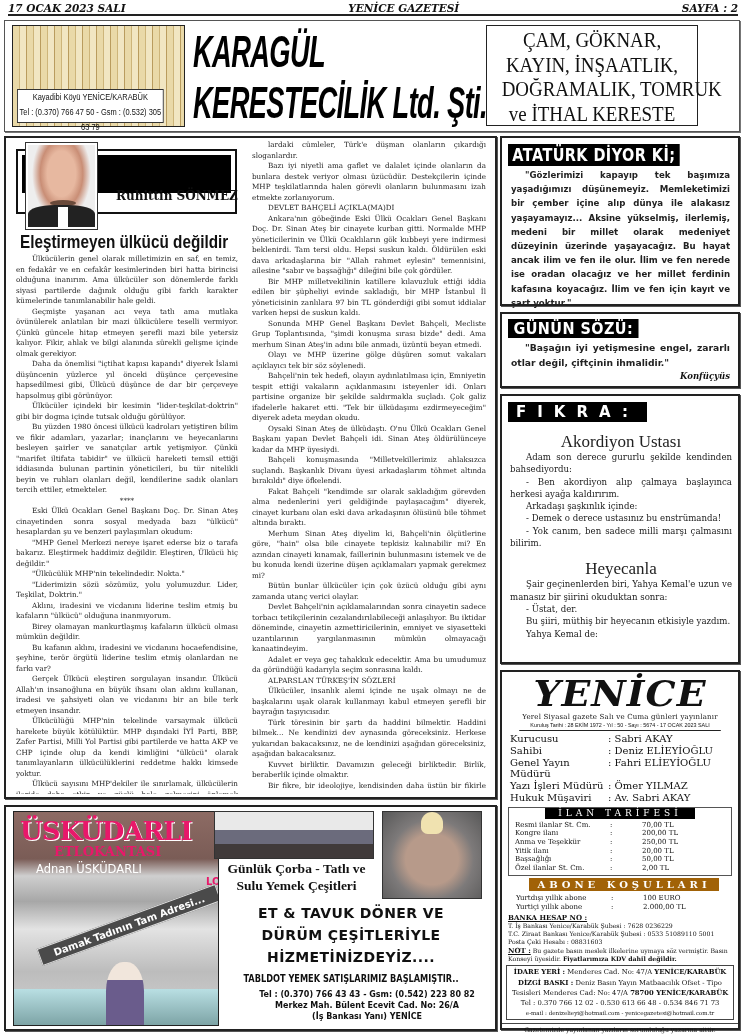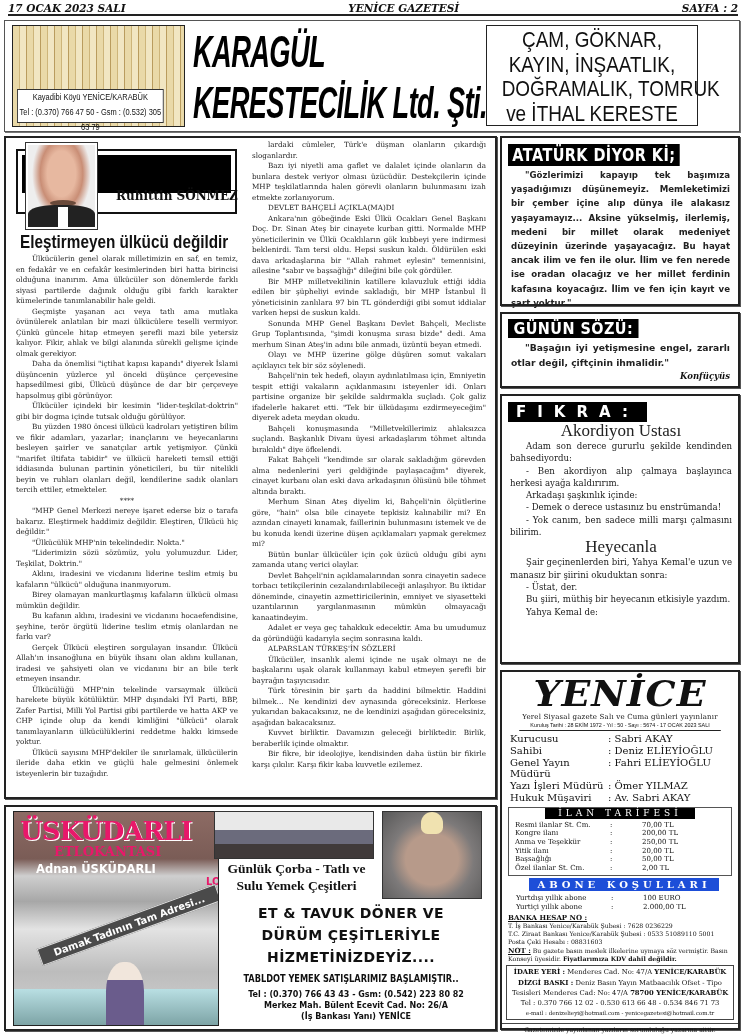--- a/index.html
+++ b/index.html
@@ -8,21 +8,21 @@
 .hdr{position:absolute;left:8px;top:2px;width:730px;height:14px;display:flex;justify-content:space-between;align-items:center;font-family:"DejaVu Serif",serif;font-style:italic;font-weight:bold;font-size:10.5px;border-bottom:2px solid #222;padding-bottom:1px}
 .hdr span{line-height:12px}
 
 .topad{position:absolute;left:4px;top:20px;width:736px;height:112px;border:1px solid #555;box-shadow:1px 1px 0 #777}
 .wood{position:absolute;left:7px;top:4px;width:173px;height:102px;border:1px solid #222;background:
 repeating-linear-gradient(90deg,#e9d9a8 0 6px,#cdb57a 6px 7px,#f1e6c2 7px 13px,#b99c5e 13px 14px);}
 .wood .cap{position:absolute;left:4px;right:4px;bottom:3px;height:34px;background:#fff;border:1px solid #333;font-family:"Liberation Sans",sans-serif;font-size:8.3px;text-align:center;line-height:15px;transform:scaleX(.9);transform-origin:left}
 .brand{position:absolute;left:188px;top:8px;font-family:"Liberation Sans",sans-serif;font-weight:bold;font-style:italic;color:#000;transform:scaleX(.62);transform-origin:left;letter-spacing:-1px}
 .brand .b1{font-size:44px;line-height:46px;display:block}
 .brand .b2{font-size:44px;line-height:56px;display:block;white-space:nowrap}
-.kinds{position:absolute;left:481px;top:4px;width:212px;height:101px;border:1.5px solid #222;text-align:center;font-family:Liberation Sans, sans-serif;font-size:22px;line-height:24.5px;padding-top:2px;transform-origin:center}
+.kinds{position:absolute;left:481px;top:4px;width:212px;height:101px;border:1.5px solid #222;text-align:center;font-family:Liberation Serif, serif;font-size:22px;line-height:24.5px;padding-top:2px;transform-origin:center}
 .kinds div{transform:scaleX(.86);white-space:nowrap}
 
 .art{position:absolute;left:4px;top:136px;width:493px;height:663px;border:2px solid #222;box-shadow:1px 1px 0 #555}
 .byline{position:absolute;left:10px;top:11px;width:221px;height:65px;border:2px solid #111}
 .byline .bar{position:absolute;left:4px;top:4px;right:4px;height:38px;background:#000}
 .photo{position:absolute;left:20px;top:5px;width:71px;height:86px;border:2px solid #fff;outline:1px solid #333;background:radial-gradient(ellipse at 50% 35%,#e7b8a0 0 30%,#c98e76 45%,#eee 62%);overflow:hidden}
 .photo .suit{position:absolute;left:0;right:0;bottom:0;height:22px;background:#222;border-radius:40% 40% 0 0}
 .photo .tie{position:absolute;left:30px;bottom:0;width:10px;height:20px;background:#fff}
 .photo .stache{position:absolute;left:22px;top:55px;width:26px;height:6px;background:#6a4a3a;border-radius:50%}
 .author{position:absolute;left:110px;top:51px;font-family:"DejaVu Serif",serif;font-weight:bold;font-size:12px;white-space:nowrap}
@@ -38,59 +38,59 @@
 .ata{top:136px;width:240px;height:170px}
 .ata .tag{margin:6px 0 0 6px;font-size:17px;padding:1px 5px;transform:scaleX(.85);transform-origin:left;letter-spacing:.5px}
 .quote{font-family:"DejaVu Sans",sans-serif;font-weight:bold;font-size:8.6px;line-height:14.2px;text-align:justify;padding:2px 8px 0 9px;color:#222}
 .quote p{text-indent:14px}
 .sig{font-family:"DejaVu Serif",serif;font-style:italic;font-weight:bold;font-size:8.5px;text-align:right;padding-right:8px;margin-top:1px}
 .gun{top:312px;width:240px;height:76px}
 .gun .tag{margin:5px 0 0 6px;font-size:16px;padding:0 6px;transform:scaleX(.9);transform-origin:left;letter-spacing:.5px}
 .fik{top:394px;width:240px;height:270px}
 .fik .tag{margin:6px 0 0 6px;font-size:15px;padding:1px 8px;letter-spacing:11px;font-family:"DejaVu Sans",sans-serif}
 .story{font-family:"DejaVu Serif",serif;font-size:8.6px;line-height:12.3px;padding:0 6px 0 8px;text-align:justify;color:#222}
-.story h3{font-family:"Liberation Serif",serif;font-weight:normal;font-size:17px;line-height:18px;text-align:center;margin:0 0 0}
+.story h3{font-family:"Liberation Serif",serif;font-weight:normal;font-size:17px;line-height:18px;text-align:center;margin:11px 0 0}
 .story p{text-indent:16px}
 
 .imp{top:670px;width:240px;height:360px;font-family:"DejaVu Serif",serif}
 .logo{font-family:"DejaVu Serif",serif;font-weight:bold;font-style:italic;font-size:36px;text-align:center;letter-spacing:1px;line-height:38px;margin-top:2px;transform:scaleX(1.05)}
 .tagline{font-size:7px;text-align:center;letter-spacing:.2px;line-height:10px}
 .founded{font-family:"Liberation Sans",sans-serif;font-size:6px;text-align:center;border-bottom:1px solid #222;margin:0 6px;padding-bottom:2px;transform:scaleX(.9)}
 .staff{padding:2px 6px 0 8px;font-size:10px;line-height:11.8px}
 .staff .r{display:flex}
 .staff .k{width:98px}
 .inner{margin:3px 6px 0 6px;border:1px solid #555;padding:0 6px 3px}
 .inner .tt{background:#000;color:#fff;text-align:center;font-size:9px;letter-spacing:4px;width:150px;margin:0 auto 2px;line-height:11px;font-family:"DejaVu Serif",serif}
 .rate{display:flex;font-size:7px;line-height:8.6px}
 .rate .k{width:95px}.rate .c{width:32px}.rate .v{width:48px;}
-.abn .tt2{background:#1d4ed8;color:#fff;text-align:center;font-size:10px;letter-spacing:4px;width:190px;margin:2px auto 3px;line-height:13px;font-weight:bold}
+.abn .tt2{background:#a16207;color:#fff;text-align:center;font-size:10px;letter-spacing:4px;width:190px;margin:2px auto 3px;line-height:13px;font-weight:bold}
 .abn{padding:0 6px 0 14px}
 .bank{font-size:6.2px;line-height:8.3px;padding:2px 4px 0 6px}
 .bank .u{text-decoration:underline;font-weight:bold;font-size:7px}
 .addr{margin:2px 4px 0 4px;border:1.5px solid #444;text-align:center;font-size:6.8px;line-height:10.2px;padding:1px 2px}
 .addr b{font-weight:bold}
 .addr .sm{font-size:5.6px}
 .disc{font-size:6.1px;text-align:center;margin-top:3px;border-top:1px solid #444;padding-top:2px}
 
 .ad{position:absolute;left:4px;top:805px;width:493px;height:226px;border:2px solid #222;box-shadow:1px 1px 0 #555;background:#fff}
 .shop{position:absolute;left:7px;top:4px;width:206px;height:215px;background:linear-gradient(180deg,#8d6b64 0%,#7a5c56 22%,#cfcfcf 30%,#a7a7a7 42%,#e3e3e3 55%,#bcbcbc 75%,#d5d5d5 100%);overflow:hidden;border:1px solid #222}
 .shop .n1{position:absolute;left:6px;top:4px;font-family:"DejaVu Serif",serif;font-weight:bold;font-size:26px;color:#e8186a;letter-spacing:-1px;white-space:nowrap;text-shadow:1px 1px 0 #fff}
 .shop .n2{position:absolute;left:40px;top:32px;font-family:"DejaVu Serif",serif;font-weight:bold;font-size:13px;color:#e8186a;white-space:nowrap}
-.shop .n3{position:absolute;left:22px;top:50px;font-family:"DejaVu Sans",sans-serif;font-weight:bold;font-size:11.5px;color:#fff;white-space:nowrap}
+.shop .n3{position:absolute;left:22px;top:50px;font-family:"DejaVu Sans",sans-serif;font-weight:normal;font-size:11.5px;color:#fff;white-space:nowrap}
 .shop .lok{position:absolute;right:2px;top:64px;width:10px;color:#e8186a;font-family:"DejaVu Sans",sans-serif;font-weight:bold;font-size:10px;line-height:12px}
 .shop .ribbon{position:absolute;left:20px;top:104px;width:190px;height:18px;background:#4a4a4a;color:#fff;font-family:"DejaVu Sans",sans-serif;font-weight:bold;font-size:10px;line-height:18px;text-align:center;transform:rotate(-20deg);white-space:nowrap;border:1px solid #ddd}
 .shop .cook{position:absolute;left:92px;top:150px;width:38px;height:65px;background:linear-gradient(#f1e6dc 0 28%,#6a5c8c 28%);border-radius:45% 45% 0 0}
 .shop .counter{position:absolute;left:0;right:0;bottom:0;height:36px;background:linear-gradient(#b9dfe3,#7da4a6)}
 .dine{position:absolute;left:208px;top:4px;width:160px;height:48px;background:linear-gradient(180deg,#e9e9e9 0 40%,#6b6b7c 40% 70%,#403a3a 70%);border:1px solid #333}
 .doner{position:absolute;left:376px;top:4px;width:100px;height:88px;background:radial-gradient(ellipse at 50% 55%,#b79a8a 0 38%,#7d7a7a 60%,#585858 100%);border:1px solid #333}
 .doner::before{content:"";position:absolute;left:38px;top:0;width:22px;height:22px;background:#f0e2b0;border-radius:50% 50% 30% 30%}
 .adtxt{position:absolute;left:208px;top:53px;width:165px;font-family:Liberation Serif, serif;font-weight:bold;font-size:13.5px;line-height:17px;text-align:center}
 .adbig{position:absolute;left:200px;top:95px;width:290px;font-family:"DejaVu Sans",sans-serif;font-weight:bold;font-size:14px;line-height:22px;text-align:center;letter-spacing:.4px}
 .adsub{position:absolute;left:204px;top:166px;width:282px;font-family:"DejaVu Sans",sans-serif;font-weight:bold;font-size:10px;text-align:center;transform:scaleX(.82);transform-origin:center;white-space:nowrap}
-.adcon{position:absolute;left:209px;top:182px;width:282px;font-family:"DejaVu Sans",sans-serif;font-weight:bold;font-size:8px;line-height:11px;text-align:center}
+.adcon{position:absolute;left:220px;top:182px;width:282px;font-family:"DejaVu Sans",sans-serif;font-weight:bold;font-size:8px;line-height:11px;text-align:center}
 </style>
 </head>
 <body>
 
 <div class="hdr">
   <span>17 OCAK 2023 SALI</span>
   <span>YENİCE GAZETESİ</span>
   <span>SAYFA : 2</span>
 </div>
 
@@ -124,39 +124,41 @@
   </div>
   <div class="author">Ruhittin SÖNMEZ</div>
   <div class="headline">Eleştirmeyen ülkücü değildir</div>
   <div class="col colA" id="colA">
       <p>Ülkücülerin genel olarak milletimizin en saf, en temiz, en fedakâr ve en cefakâr kesimlerinden biri hatta birincisi olduğuna inanırım. Ama ülkücüler son dönemlerde farklı siyasi partilerde dağınık olduğu gibi farklı karakter kümelerinde tanımlanabilir hale geldi.</p>
       <p>Geçmişte yaşanan acı veya tatlı ama mutlaka övünülerek anlatılan bir mazi ülkücülere teselli vermiyor. Çünkü güncele hitap etmeyen şerefli mazi bile yetersiz kalıyor. Fikir, ahlak ve bilgi alanında sürekli gelişme içinde olmak gerekiyor.</p>
       <p>Daha da önemlisi "içtihat kapısı kapandı" diyerek İslami düşüncenin yüzlerce yıl önceki düşünce çerçevesine hapsedilmesi gibi, Ülkücü düşünce de dar bir çerçeveye hapsolmuş gibi görünüyor.</p>
       <p>Ülkücüler içindeki bir kesimin "lider-teşkilat-doktrin" gibi bir dogma içinde tutsak olduğu görülüyor.</p>
       <p>Bu yüzden 1980 öncesi ülkücü kadroları yetiştiren bilim ve fikir adamları, yazarlar; inançlarını ve heyecanlarını besleyen şairler ve sanatçılar artık yetişmiyor. Çünkü "marifet iltifata tabidir" ve ülkücü hareketi temsil ettiği iddiasında bulunan partinin yöneticileri, bu tür nitelikli beyin ve ruhları olanları değil, kendilerine sadık olanları tercih ettiler, etmekteler.</p>
       <p class="c">****</p>
+      <p>Eski Ülkü Ocakları Genel Başkanı Doç. Dr. Sinan Ateş cinayetinden sonra sosyal medyada bazı "ülkücü" hesaplardan şu ve benzeri paylaşımları okudum:</p>
       <p>"MHP Genel Merkezi nereye işaret ederse biz o tarafa bakarız. Eleştirmek haddimiz değildir. Eleştiren, Ülkücü hiç değildir."</p>
       <p>"Ülkücülük MHP'nin tekelindedir. Nokta."</p>
       <p>"Liderimizin sözü sözümüz, yolu yolumuzdur. Lider, Teşkilat, Doktrin."</p>
       <p>Aklını, iradesini ve vicdanını liderine teslim etmiş bu kafaların "ülkücü" olduğuna inanmıyorum.</p>
       <p>Birey olamayan mankurtlaşmış kafaların ülkücü olması mümkün değildir.</p>
       <p>Bu kafanın aklını, iradesini ve vicdanını hocaefendisine, şeyhine, terör örgütü liderine teslim etmiş olanlardan ne farkı var?</p>
       <p>Gerçek Ülkücü eleştiren sorgulayan insandır. Ülkücü Allah'ın insanoğluna en büyük ihsanı olan aklını kullanan, iradesi ve şahsiyeti olan ve vicdanını bir an bile terk etmeyen insandır.</p>
       <p>Ülkücülüğü MHP'nin tekelinde varsaymak ülkücü harekete büyük kötülüktür. MHP dışındaki İYİ Parti, BBP, Zafer Partisi, Milli Yol Partisi gibi partilerde ve hatta AKP ve CHP içinde olup da kendi kimliğini "ülkücü" olarak tanımlayanların ülkücülüklerini reddetme hakkı kimsede yoktur.</p>
       <p>Ülkücü sayısını MHP'dekiler ile sınırlamak, ülkücülerin ileride daha etkin ve güçlü hale gelmesini önlemek isteyenlerin bir tuzağıdır.</p>
     </div>
   <div class="col colB" id="colB">
       <p>lardaki cümleler, Türk'e düşman olanların çıkardığı sloganlardır.</p>
       <p>Bazı iyi niyetli ama gaflet ve dalalet içinde olanların da bunlara destek veriyor olması üzücüdür. Destekçilerin içinde MHP teşkilatlarında halen görevli olanların bulunmasını izah etmekte zorlanıyorum.</p>
       <p>DEVLET BAHÇELİ AÇIKLA(MA)DI</p>
       <p>Ankara'nın göbeğinde Eski Ülkü Ocakları Genel Başkanı Doç. Dr. Sinan Ateş bir cinayete kurban gitti. Normalde MHP yöneticilerinin ve Ülkü Ocaklıların gök kubbeyi yere indirmesi beklenirdi. Tam tersi oldu. Hepsi suskun kaldı. Öldürülen eski dava arkadaşlarına bir "Allah rahmet eylesin" temennisini, ailesine "sabır ve başsağlığı" dileğini bile çok gördüler.</p>
       <p>Bir MHP milletvekilinin katillere kılavuzluk ettiği iddia edilen bir şüpheliyi evinde sakladığı, bir MHP İstanbul İl yöneticisinin zanlılara 97 bin TL gönderdiği gibi somut iddialar varken hepsi de suskun kaldı.</p>
       <p>Sonunda MHP Genel Başkanı Devlet Bahçeli, Mecliste Grup Toplantısında, "şimdi konuşma sırası bizde" dedi. Ama merhum Sinan Ateş'in adını bile anmadı, üzüntü beyan etmedi.</p>
       <p>Olayı ve MHP üzerine gölge düşüren somut vakaları açıklayıcı tek bir söz söylenedi.</p>
       <p>Bahçeli'nin tek hedefi, olayın aydınlatılması için, Emniyetin tespit ettiği vakaların açıklanmasını isteyenler idi. Onları partisine organize bir şekilde saldırmakla suçladı. Çok galiz ifadelerle hakaret etti. "Tek bir ülküdaşımı ezdirmeyeceğim" diyerek adeta meydan okudu.</p>
+      <p>Oysaki Sinan Ateş de ülküdaştı. O'nu Ülkü Ocakları Genel Başkanı yapan Devlet Bahçeli idi. Sinan Ateş öldürülünceye kadar da MHP üyesiydi.</p>
       <p>Bahçeli konuşmasında "Milletvekillerimiz ahlaksızca suçlandı. Başkanlık Divanı üyesi arkadaşlarım töhmet altında bırakıldı" diye öfkelendi.</p>
       <p>Fakat Bahçeli "kendimde sır olarak sakladığım görevden alma nedenlerini yeri geldiğinde paylaşacağım" diyerek, cinayet kurbanı olan eski dava arkadaşının ölüsünü bile töhmet altında bıraktı.</p>
       <p>Merhum Sinan Ateş diyelim ki, Bahçeli'nin ölçütlerine göre, "hain" olsa bile cinayete tepkisiz kalınabilir mi? En azından cinayeti kınamak, faillerinin bulunmasını istemek ve de bu konuda kendi üzerine düşen açıklamaları yapmak gerekmez mi?</p>
       <p>Bütün bunlar ülkücüler için çok üzücü olduğu gibi aynı zamanda utanç verici olaylar.</p>
       <p>Devlet Bahçeli'nin açıklamalarından sonra cinayetin sadece torbacı tetikçilerinin cezalandırılabileceği anlaşılıyor. Bu iktidar döneminde, cinayetin azmettiricilerinin, emniyet ve siyasetteki uzantılarının yargılanmasının mümkün olmayacağı kanaatindeyim.</p>
       <p>Adalet er veya geç tahakkuk edecektir. Ama bu umudumuz da göründüğü kadarıyla seçim sonrasına kaldı.</p>
       <p>ALPARSLAN TÜRKEŞ'İN SÖZLERİ</p>
       <p>Ülkücüler, insanlık alemi içinde ne uşak olmayı ne de başkalarını uşak olarak kullanmayı kabul etmeyen şerefli bir bayrağın taşıyıcısıdır.</p>
       <p>Türk töresinin bir şartı da haddini bilmektir. Haddini bilmek... Ne kendinizi dev aynasında göreceksiniz. Herkese yukarıdan bakacaksınız, ne de kendinizi aşağıdan göreceksiniz, aşağıdan bakacaksınız.</p>
       <p>Kuvvet birliktir. Davamızın geleceği birliktedir. Birlik, beraberlik içinde olmaktır.</p>

